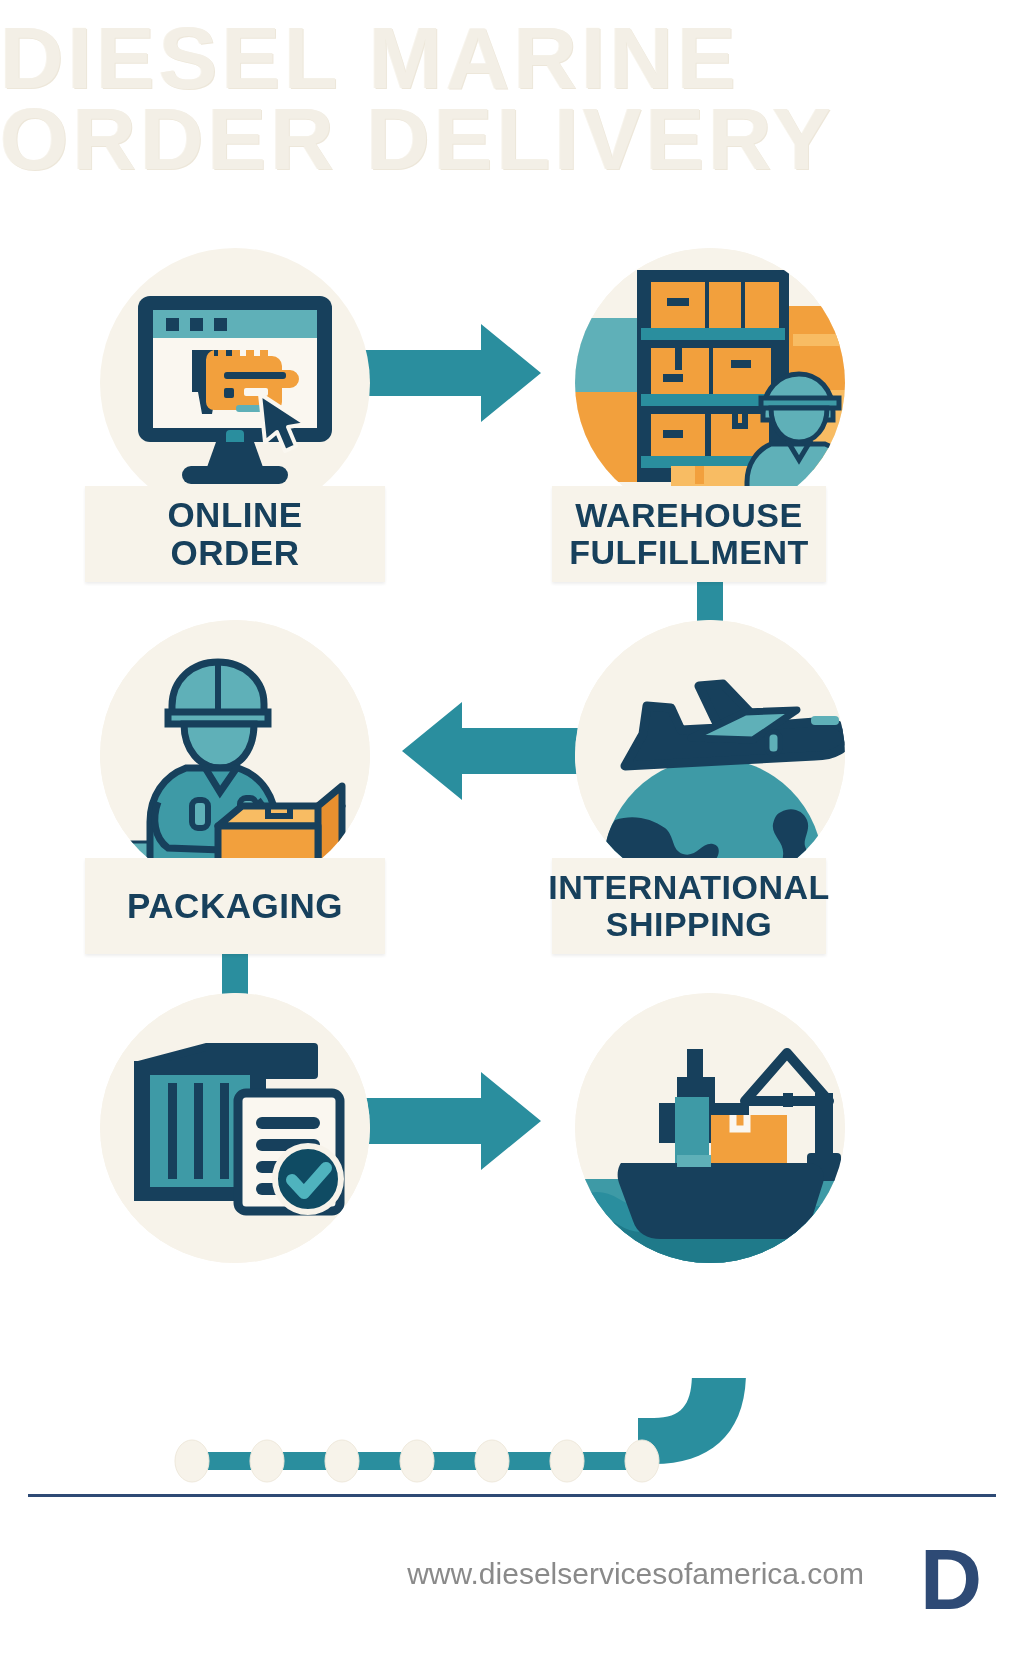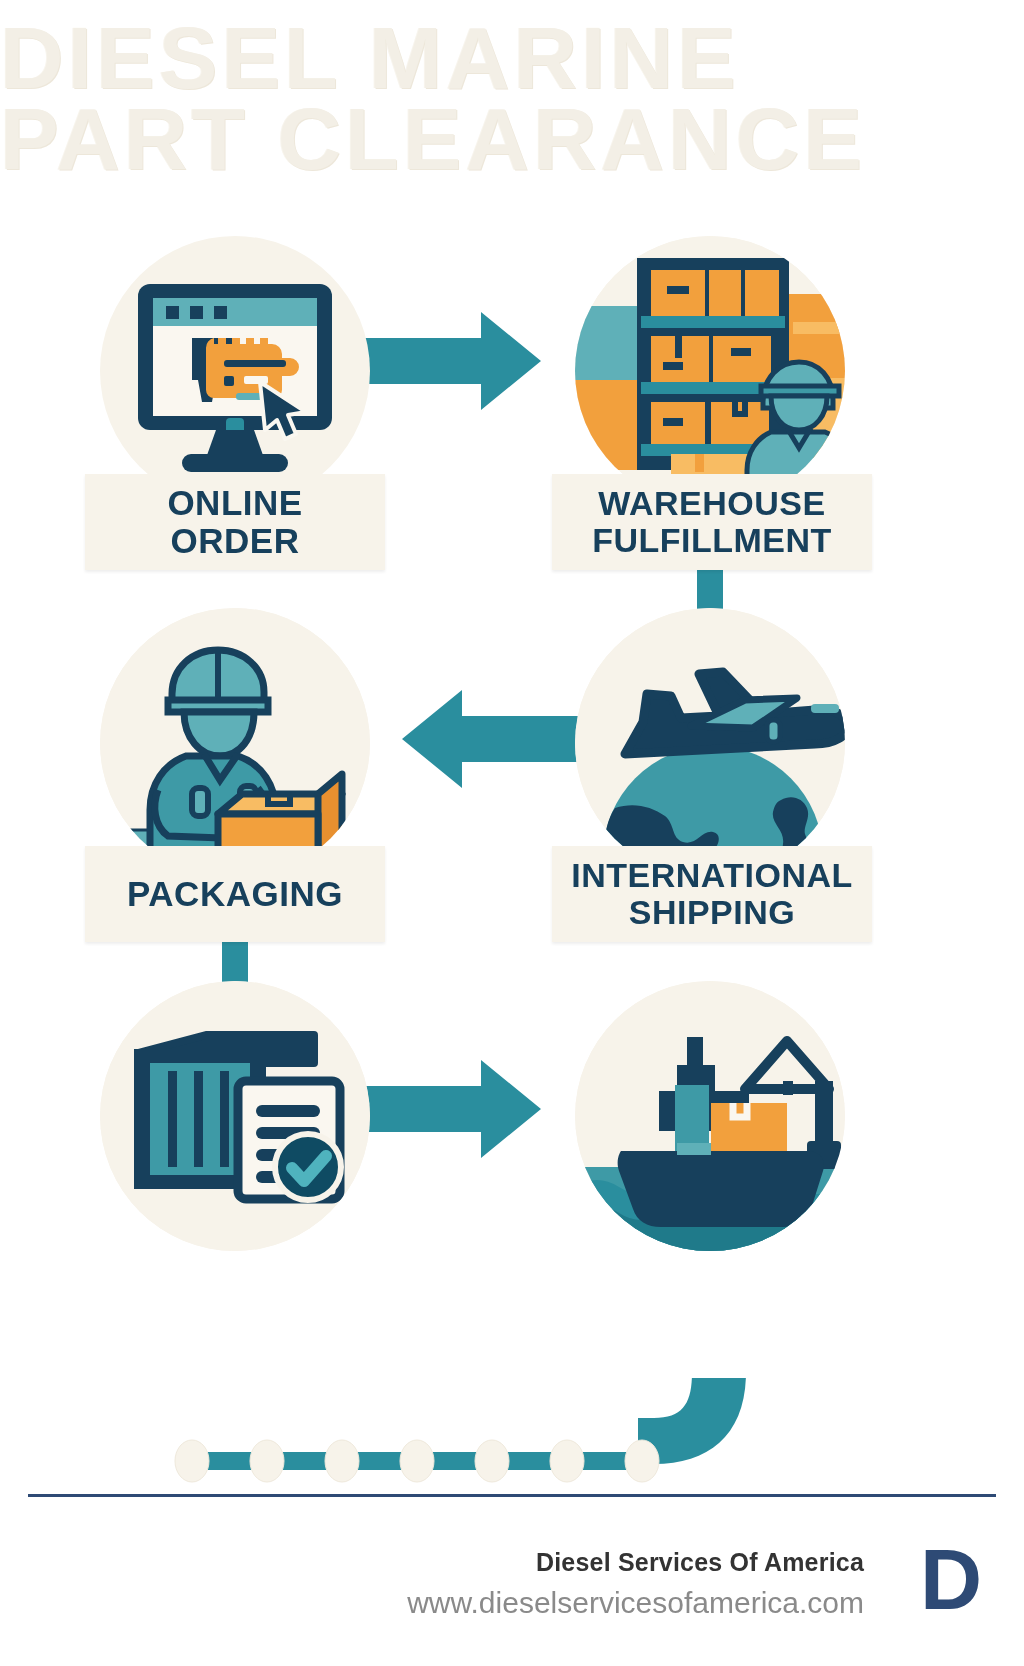--- a/index.html
+++ b/index.html
@@ -33,21 +33,21 @@
     font-size: 88px;
     letter-spacing: 4px;
     color: #F3EFE6;
     text-shadow: 1px 1px 0 #EDE7DA, -1px 0 0 #F8F5EE;
     white-space: nowrap;
   }
 
   
   .flow {
     position: absolute;
-    top: 236px;
+    top: 248px;
     left: 0;
     width: 1024px;
     height: 1110px;
   }
 
   .node {
     position: absolute;
     width: 300px;
     height: 350px;
   }
@@ -87,21 +87,21 @@
     font-family: "Liberation Sans", sans-serif;
     font-weight: 700;
     font-size: 35px;
     line-height: 1.08;
     letter-spacing: 0.5px;
     color: #17405C;
     text-align: center;
     text-transform: uppercase;
     white-space: pre-line;
   }
-  .node.col-r .label-panel { width: 320px; left: -8px; }
+  .node.col-r .label-panel { width: 274px; left: -8px; }
   .node.col-r .label-panel .label-text { font-size: 34px; }
 
   
   .conn { position: absolute; }
   .vbar {
     background: #2A8E9E;
     width: 26px;
   }
 
   
@@ -161,21 +161,21 @@
     line-height: 1;
     color: #2E4A75;
     letter-spacing: -2px;
   }
 </style>
 </head>
 <body>
 
 <div class="title-block">
   <span class="title-line">DIESEL MARINE</span>
-  <span class="title-line">PART CLEARANCE</span>
+  <span class="title-line">ORDER DELIVERY</span>
 </div>
 
 <div class="flow">
 
   <svg class="conn" style="left:355px; top:70px;" width="190" height="110" viewBox="0 0 190 110">
     <path d="M0,32 L126,32 L126,6 L186,55 L126,104 L126,78 L0,78 Z" fill="#2A8E9E"></path>
   </svg>
 
   <div class="conn vbar" style="left:697px; top:334px; height:46px;"></div>
 
@@ -403,17 +403,16 @@
   <ellipse cx="342" cy="83" rx="17" ry="21" fill="#F7F3EA" stroke="#EFE9DC" stroke-width="1"></ellipse>
   <ellipse cx="417" cy="83" rx="17" ry="21" fill="#F7F3EA" stroke="#EFE9DC" stroke-width="1"></ellipse>
   <ellipse cx="492" cy="83" rx="17" ry="21" fill="#F7F3EA" stroke="#EFE9DC" stroke-width="1"></ellipse>
   <ellipse cx="567" cy="83" rx="17" ry="21" fill="#F7F3EA" stroke="#EFE9DC" stroke-width="1"></ellipse>
   <ellipse cx="642" cy="83" rx="17" ry="21" fill="#F7F3EA" stroke="#EFE9DC" stroke-width="1"></ellipse>
 </svg>
 
 <div class="footer-rule"></div>
 <div class="footer">
   <div class="footer-text">
-    <div class="footer-company">Diesel Services Of America</div>
     <div class="footer-url">www.dieselservicesofamerica.com</div>
   </div>
   <div class="footer-logo">D</div>
 </div>
 
 </body></html>

